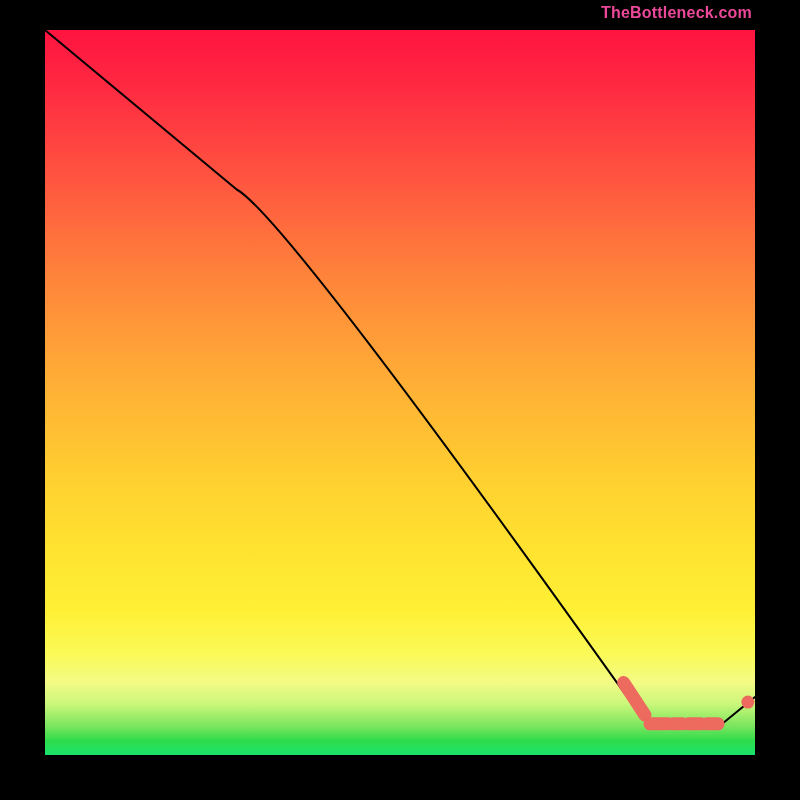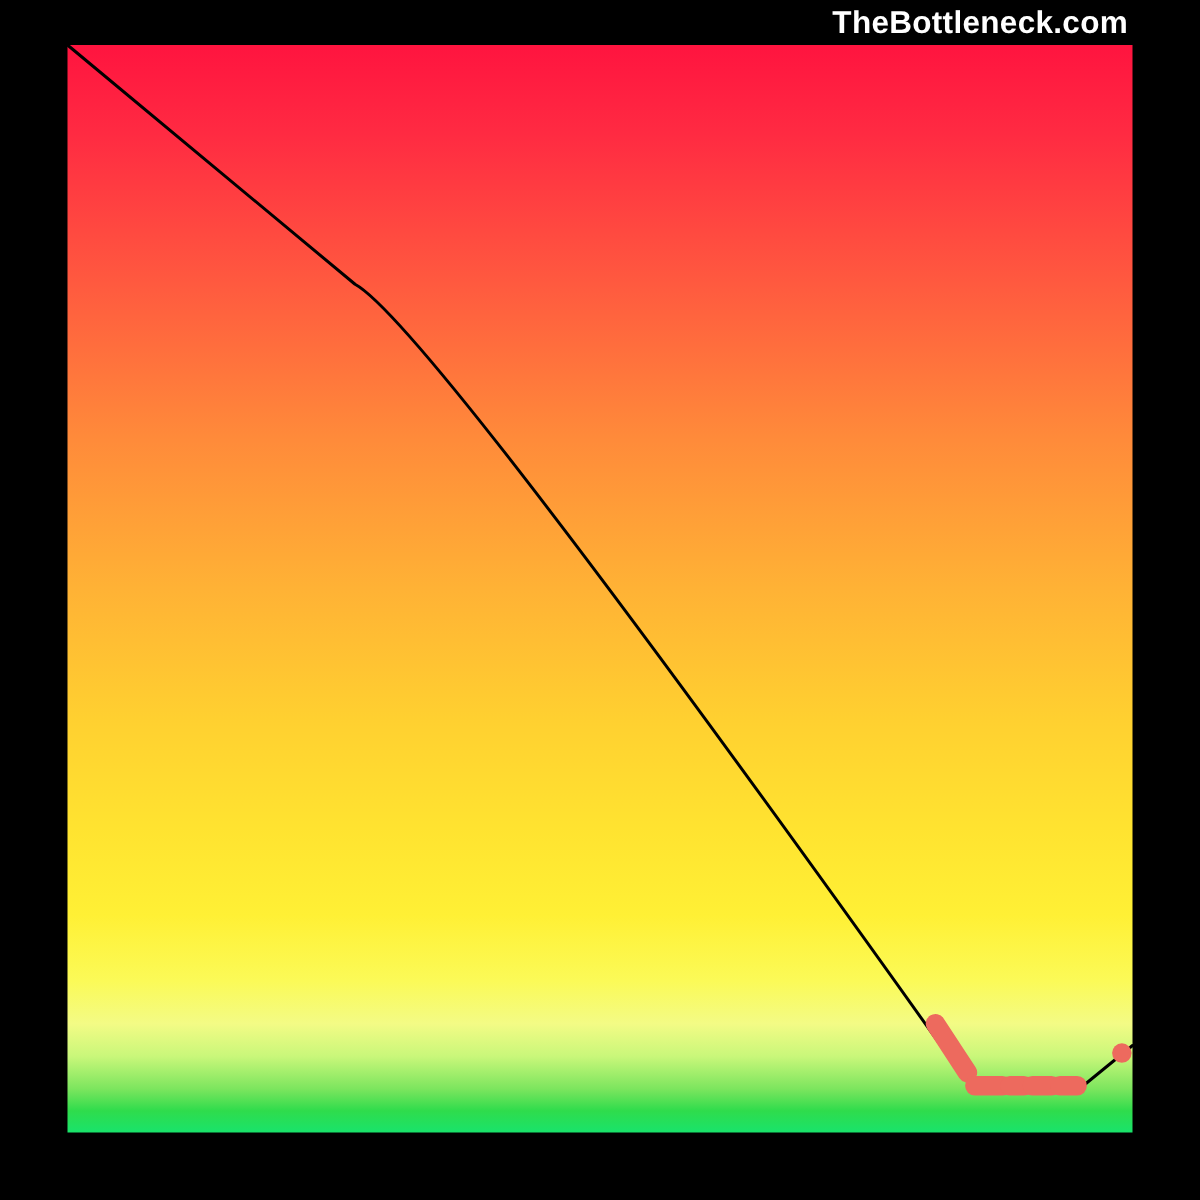--- a/index.html
+++ b/index.html
@@ -39,23 +39,23 @@
       #7ce55e 96%,
       #2fdc4c 98%,
       #19e36b 100%
     );
   }
   .credit {
     position: absolute;
     top: 4px;
     right: 48px;
     font-family: Arial, Helvetica, sans-serif;
-    font-size: 21px;
+    font-size: 16px;
     font-weight: 600;
-    color: #ffffff;
+    color: #ec4899;
     letter-spacing: 0.2px;
     user-select: none;
   }
   svg.overlay {
     position: absolute;
     left: 0;
     top: 0;
     width: 710px;
     height: 725px;
     overflow: visible;

